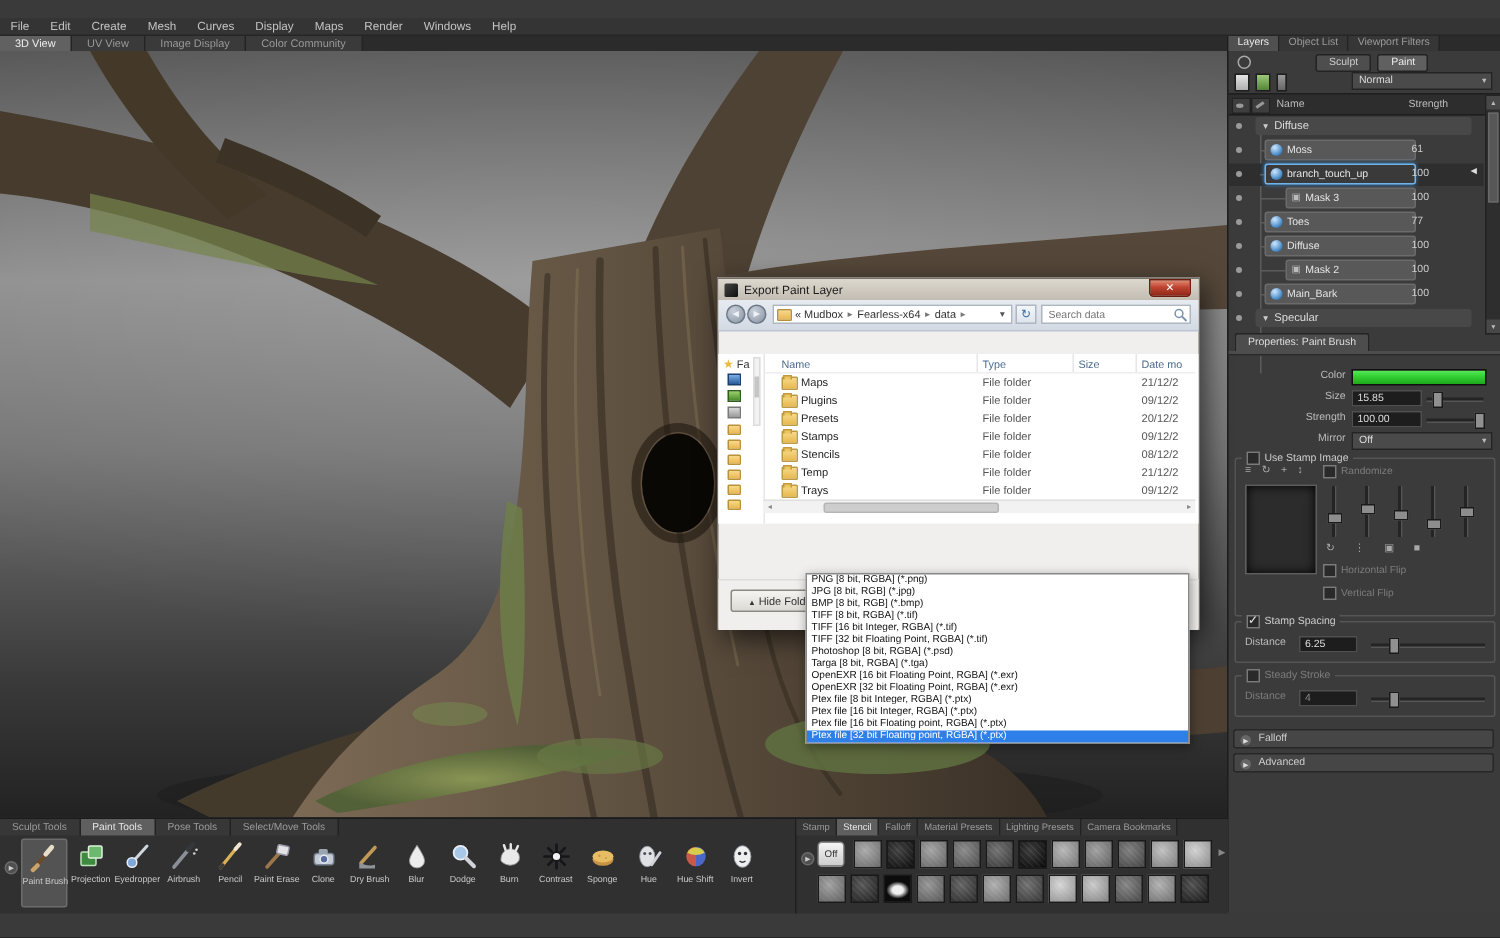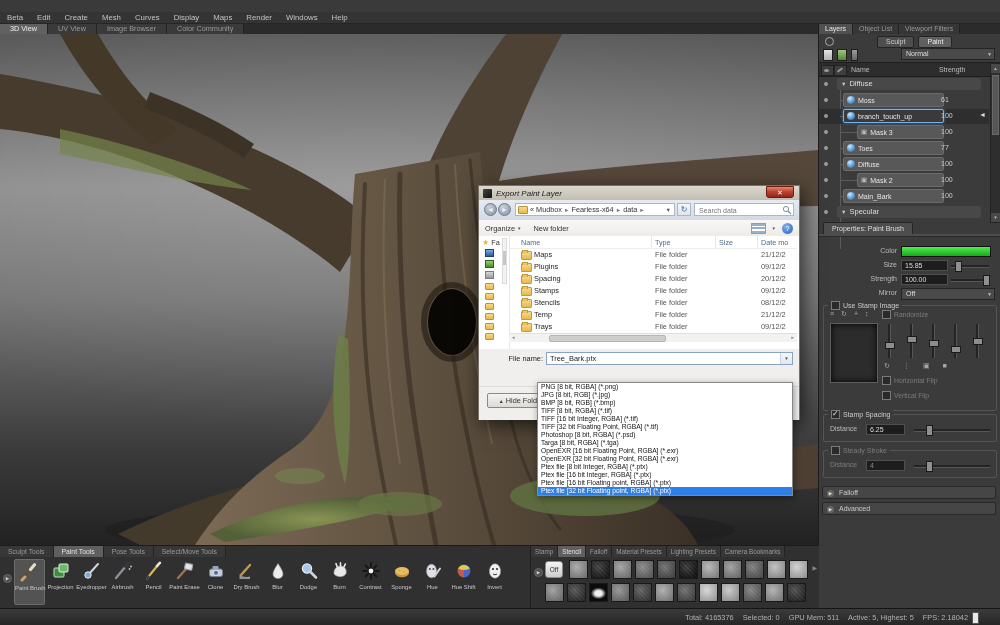--- a/index.html
+++ b/index.html
@@ -78,21 +78,21 @@
 .spreview{position:absolute;left:6px;top:17px;width:46px;height:58px;background:#2c2c2c;border:1px solid #5e5e5e;box-shadow:inset 0 0 7px #000;}
 .randrow{position:absolute;left:58px;top:4px;display:flex;gap:3px;align-items:center;font-size:6.8px;}
 .vslider{position:absolute;top:18px;width:2px;height:34px;background:#242424;border-right:1px solid #565656;}
 .vknob{position:absolute;left:-3px;width:8px;height:5px;background:#8d8d8d;border:1px solid #1a1a1a;}
 .sicons2{position:absolute;left:60px;top:56px;display:flex;gap:13px;font-size:7px;color:#a8a8a8;line-height:8px;}
 .flipcb{position:absolute;left:58px;display:flex;gap:3px;align-items:center;font-size:6.8px;}
 .secbar{position:absolute;left:3px;width:174px;height:13px;background:#464646;border:1px solid #272727;border-radius:2px;line-height:12px;color:#ccc;font-size:7px;padding-left:16px;box-sizing:border-box;}
 .secarr{position:absolute;left:4px;top:3px;width:7px;height:7px;border-radius:50%;background:#666;font-size:4.5px;line-height:7px;text-align:center;color:#ddd;}
 
 .dialog{position:absolute;left:478px;top:185px;width:320px;height:233px;background:#f0efed;border:1px solid #76726a;box-shadow:3px 5px 18px rgba(0,0,0,.65);z-index:40;color:#222;}
-.dtitle{position:absolute;left:0;top:0;width:100%;height:14px;background:linear-gradient(#ddd8cf,#c2bcb1);border-bottom:1px solid #a8a298;display:flex;align-items:center;font-style:italic;}
+.dtitle{position:absolute;left:0;top:0;width:100%;height:14px;background:linear-gradient(#ddd8cf,#c2bcb1);border-bottom:1px solid #a8a298;display:flex;align-items:center;}
 .dico{width:9px;height:9px;margin:0 4px;background:linear-gradient(135deg,#444,#101010);border-radius:1px;}
 .dtitletext{font-size:8px;color:#1c1c1c;}
 .dclose{position:absolute;right:5px;top:0;width:28px;height:12px;background:linear-gradient(#e08972,#bf4431 45%,#8f2718);border:1px solid #6d1d10;border-radius:0 0 3px 3px;color:#fff;font-size:7px;text-align:center;line-height:11px;box-sizing:border-box;}
 .daddr{position:absolute;left:0;top:14px;width:100%;height:20px;background:linear-gradient(#e7ebf1,#d3dae4);border-bottom:1px solid #bcc4cf;}
 .navbtn{position:absolute;top:3px;width:13px;height:13px;border-radius:50%;background:radial-gradient(circle at 35% 30%,#c9d0da,#8893a2);border:1px solid #6e7988;color:#eef2f8;font-size:7px;text-align:center;line-height:12px;box-sizing:border-box;}
 .crumbbar{position:absolute;left:36px;top:3px;width:160px;height:13px;background:#fff;border:1px solid #aeb6c2;display:flex;align-items:center;font-size:7.3px;color:#333;box-sizing:border-box;overflow:hidden;}
 .crumbico{width:8px;height:6px;margin:0 2px;flex:none;background:linear-gradient(#f7d98a,#e8b84e);border:1px solid #b8923a;border-radius:1px;}
 .crumbsep{color:#777;font-size:5.5px;padding:0 2px;}
 .crumbdd{margin-left:auto;color:#555;font-size:5.5px;padding-right:3px;}
 .refreshbtn{position:absolute;left:198px;top:3px;width:14px;height:13px;background:linear-gradient(#f4f6f9,#dfe5ec);border:1px solid #aeb6c2;color:#3a6ea5;font-size:8px;text-align:center;line-height:12px;box-sizing:border-box;}
@@ -164,36 +164,36 @@
 .sseg{white-space:nowrap;}
 .sind{position:absolute;right:21px;top:3px;width:5px;height:10px;background:#e8e8e8;border:1px solid #555;}
 </style>
 </head>
 <body>
 
 <div class="app">
 
 
   <div class="menubar">
-      <div class="menu-item">Beta</div>
+      <div class="menu-item">File</div>
       <div class="menu-item">Edit</div>
       <div class="menu-item">Create</div>
       <div class="menu-item">Mesh</div>
       <div class="menu-item">Curves</div>
       <div class="menu-item">Display</div>
       <div class="menu-item">Maps</div>
       <div class="menu-item">Render</div>
       <div class="menu-item">Windows</div>
       <div class="menu-item">Help</div>
     </div>
 
   <div class="viewtabs">
       <div class="vtab active">3D View</div>
       <div class="vtab">UV View</div>
-      <div class="vtab">Image Browser</div>
+      <div class="vtab">Image Display</div>
       <div class="vtab">Color Community</div>
     </div>
 
   <div class="viewport">
     <svg width="818" height="511" viewBox="0 0 818 511">
       <defs>
         <linearGradient id="bark" x1="0" y1="0" x2="1" y2="0">
           <stop offset="0" stop-color="#7c6a55"></stop>
             <stop offset=".45" stop-color="#5f5140"></stop>
             <stop offset="1" stop-color="#3a3026"></stop>
@@ -465,34 +465,20 @@
       </div>
       <div class="refreshbtn">↻</div>
       <div class="searchbox">
         <input placeholder="Search data" style="">
         <svg class="mag" viewBox="0 0 10 10">
             <circle cx="4" cy="4" r="2.6" fill="none" stroke="#7a92ac" stroke-width="1"></circle>
             <path d="M6 6 L9 9" stroke="#7a92ac" stroke-width="1.2"></path>
           </svg>
       </div>
     </div>
-    <div class="dtoolbar">
-      <div class="tbitem">
-        <span>Organize</span>
-        <span class="tbarr">▼</span>
-      </div>
-      <div class="tbitem">
-        <span>New folder</span>
-      </div>
-      <div class="tbright">
-        <span class="viewsico"></span>
-        <span class="tbarr">▼</span>
-        <span class="helpico">?</span>
-      </div>
-    </div>
     <div class="dbody">
       <div class="dsidebar">
         <div class="favrow">
           <span class="star">★</span>
           <span>Fa</span>
         </div>
         <div class="sscroll"></div>
         <div>
             <div class="sbi monitor"></div>
             <div class="sbi green"></div>
@@ -523,21 +509,21 @@
               <div class="fdate">21/12/2</div>
             </div>
             <div class="frow">
               <div class="fico"></div>
               <div class="fnamec">Plugins</div>
               <div class="ftype">File folder</div>
               <div class="fdate">09/12/2</div>
             </div>
             <div class="frow">
               <div class="fico"></div>
-              <div class="fnamec">Spacing</div>
+              <div class="fnamec">Presets</div>
               <div class="ftype">File folder</div>
               <div class="fdate">20/12/2</div>
             </div>
             <div class="frow">
               <div class="fico"></div>
               <div class="fnamec">Stamps</div>
               <div class="ftype">File folder</div>
               <div class="fdate">09/12/2</div>
             </div>
             <div class="frow">
@@ -559,27 +545,20 @@
               <div class="fdate">09/12/2</div>
             </div>
           </div>
         <div class="hscroll">
           <span class="hsarr" style="left:2px">◄</span>
           <div class="hsthumb"></div>
           <span class="hsarr" style="right:2px">►</span>
         </div>
       </div>
     </div>
-    <div class="fnrow">
-      <div class="flabel">File name:</div>
-      <div class="fcombo">
-        <span>Tree_Bark.ptx</span>
-        <span class="ddz">▼</span>
-      </div>
-    </div>
     <div class="dbottom">
       <div class="hidebtn">
         <span style="font-size:5px;">▲</span>
         <span>Hide Folders</span>
       </div>
     </div>
     <div class="typepopup">
         <div class="opt">PNG [8 bit, RGBA] (*.png)</div>
         <div class="opt">JPG [8 bit, RGB] (*.jpg)</div>
         <div class="opt">BMP [8 bit, RGB] (*.bmp)</div>
@@ -768,24 +747,14 @@
         <div class="thumb" style="left: 146px; background-color: rgb(78, 78, 78); background-image: radial-gradient(circle at 40% 35%, rgba(255, 255, 255, 0.2), rgba(0, 0, 0, 0.3)), repeating-linear-gradient(45deg, rgba(255, 255, 255, 0.07) 0px, rgba(255, 255, 255, 0.07) 1px, transparent 1px, transparent 3px);"></div>
         <div class="thumb" style="left: 168px; background-color: rgb(204, 204, 204); background-image: radial-gradient(circle at 40% 35%, rgba(255, 255, 255, 0.2), rgba(0, 0, 0, 0.3)), repeating-linear-gradient(45deg, rgba(255, 255, 255, 0.07) 0px, rgba(255, 255, 255, 0.07) 1px, transparent 1px, transparent 3px);"></div>
         <div class="thumb" style="left: 190px; background-color: rgb(188, 188, 188); background-image: radial-gradient(circle at 40% 35%, rgba(255, 255, 255, 0.2), rgba(0, 0, 0, 0.3)), repeating-linear-gradient(45deg, rgba(255, 255, 255, 0.07) 0px, rgba(255, 255, 255, 0.07) 1px, transparent 1px, transparent 3px);"></div>
         <div class="thumb" style="left: 212px; background-color: rgb(103, 103, 103); background-image: radial-gradient(circle at 40% 35%, rgba(255, 255, 255, 0.2), rgba(0, 0, 0, 0.3)), repeating-linear-gradient(45deg, rgba(255, 255, 255, 0.07) 0px, rgba(255, 255, 255, 0.07) 1px, transparent 1px, transparent 3px);"></div>
         <div class="thumb" style="left: 234px; background-color: rgb(159, 159, 159); background-image: radial-gradient(circle at 40% 35%, rgba(255, 255, 255, 0.2), rgba(0, 0, 0, 0.3)), repeating-linear-gradient(45deg, rgba(255, 255, 255, 0.07) 0px, rgba(255, 255, 255, 0.07) 1px, transparent 1px, transparent 3px);"></div>
         <div class="thumb" style="left: 256px; background-color: rgb(38, 38, 38); background-image: radial-gradient(circle at 40% 35%, rgba(255, 255, 255, 0.2), rgba(0, 0, 0, 0.3)), repeating-linear-gradient(45deg, rgba(255, 255, 255, 0.07) 0px, rgba(255, 255, 255, 0.07) 1px, transparent 1px, transparent 3px);"></div>
       </div>
     <div class="scrollarrow">▶</div>
   </div>
 
-  <div class="statusbar">
-    <div class="statustext">
-        <div class="sseg">Total: 4165376</div>
-        <div class="sseg">Selected: 0</div>
-        <div class="sseg">GPU Mem: 511</div>
-        <div class="sseg">Active: 5, Highest: 5</div>
-        <div class="sseg">FPS: 2.18042</div>
-      </div>
-    <div class="sind"></div>
-  </div>
 
 </div>
 
 </body></html>

